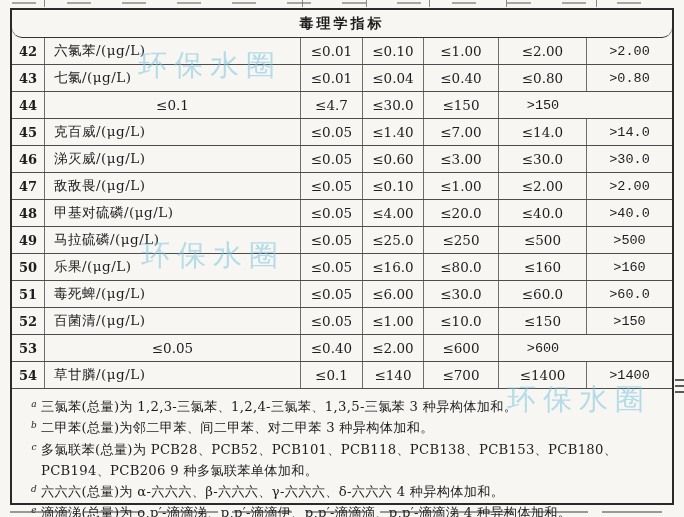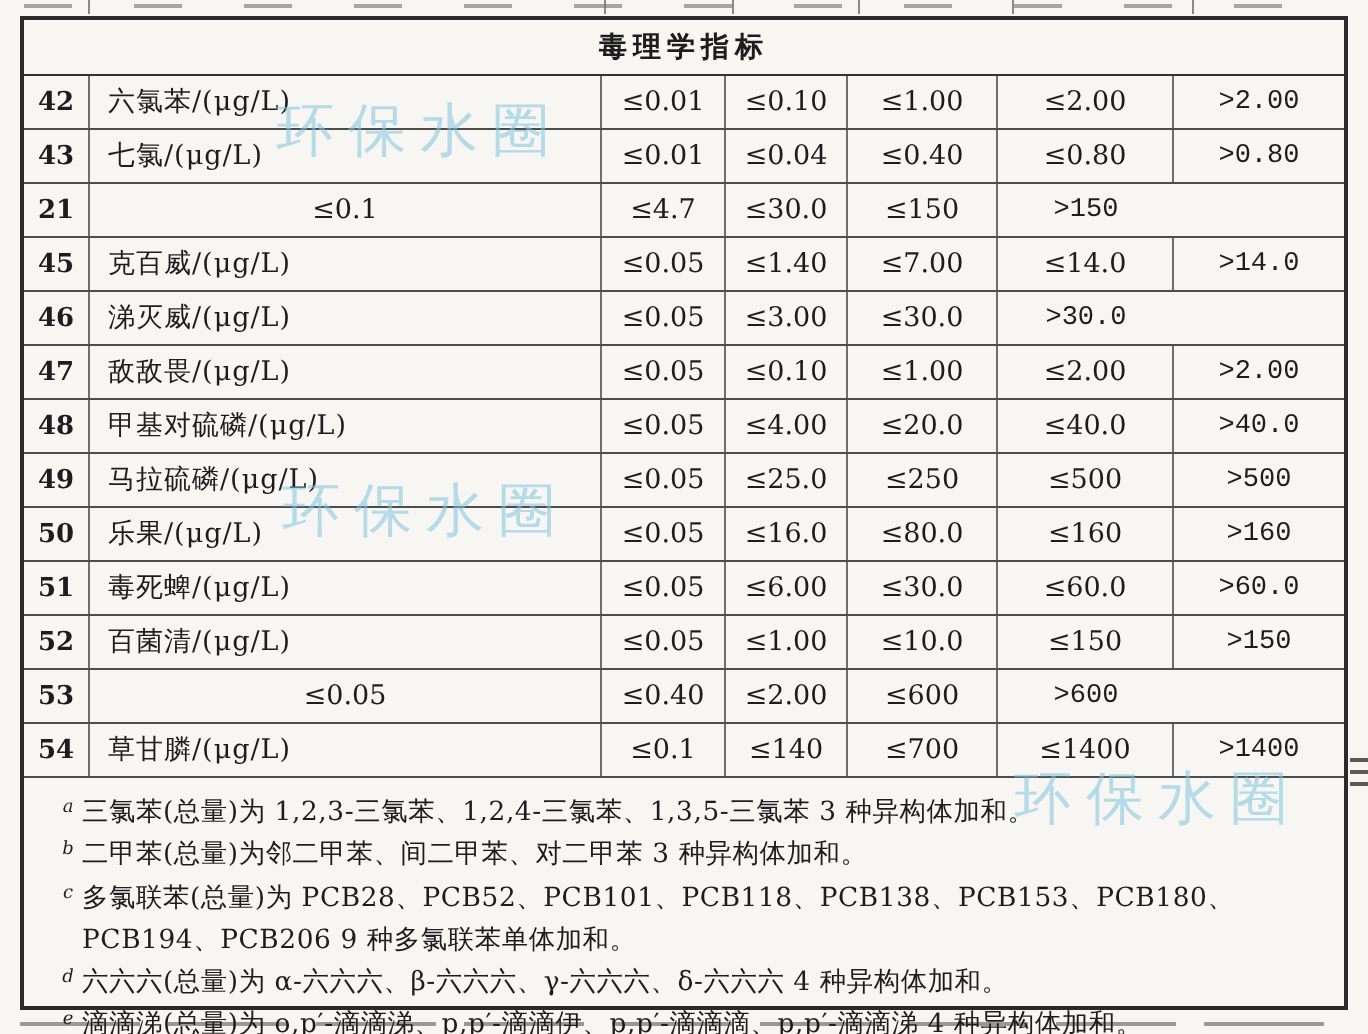--- a/index.html
+++ b/index.html
@@ -13,21 +13,21 @@
   .edge-dash.bottom{bottom:4px;left:10px;width:664px;background:repeating-linear-gradient(90deg,#7a7a7a 0 60px,transparent 60px 74px);}
   .stub{position:absolute;top:0;width:1px;height:7px;background:#6f6f6f;opacity:.8;}
   .right-marks{position:absolute;right:0;top:377px;width:9px;height:16px;
     background:repeating-linear-gradient(0deg,#5a5a5a 0 2px,transparent 2px 6px);}
   
   .tbl{
     position:absolute;left:10px;top:8px;width:664px;height:497px;box-sizing:border-box;
     border:2px solid #2a2a2a;display:flex;flex-direction:column;background:transparent;
   }
   .title-row{height:27px;flex:none;border-bottom:1.5px solid #333;display:flex;align-items:center;justify-content:center;
-    font-weight:bold;font-size:14px;letter-spacing:3px;}
+    font-weight:bold;font-size:14px;letter-spacing:3px;border-radius:10px;}
   .t-row{display:grid;grid-template-columns:33px 256px 62px 61px 75px 88px 85px;height:26px;flex:none;
     border-bottom:1px solid #4d4d4d;}
   .c{display:flex;align-items:center;justify-content:center;font-size:13.5px;border-right:1px solid #6e6e6e;
      white-space:nowrap;overflow:hidden;}
   .c:last-child{border-right:none;font-family:Liberation Mono, monospace;}
   .c.name{justify-content:flex-start;padding-left:9px;letter-spacing:.5px;}
   .c.num{font-size:13px;font-weight:bold;}
   
   .fnotes{flex:1;padding:7px 8px 4px 15px;font-size:13.2px;line-height:21.3px;}
   .fn{display:flex;}
@@ -70,40 +70,41 @@
         <div class="t-row">
           <div class="c num">43</div>
           <div class="c name">七氯/(μg/L)</div>
           <div class="c val">≤0.01</div>
           <div class="c val">≤0.04</div>
           <div class="c val">≤0.40</div>
           <div class="c val">≤0.80</div>
           <div class="c val">&gt;0.80</div>
         </div>
         <div class="t-row">
-          <div class="c num">21</div>
+          <div class="c num">44</div>
           <div class="c val">≤0.1</div>
           <div class="c val">≤4.7</div>
           <div class="c val">≤30.0</div>
           <div class="c val">≤150</div>
           <div class="c val">&gt;150</div>
         </div>
         <div class="t-row">
           <div class="c num">45</div>
           <div class="c name">克百威/(μg/L)</div>
           <div class="c val">≤0.05</div>
           <div class="c val">≤1.40</div>
           <div class="c val">≤7.00</div>
           <div class="c val">≤14.0</div>
           <div class="c val">&gt;14.0</div>
         </div>
         <div class="t-row">
           <div class="c num">46</div>
           <div class="c name">涕灭威/(μg/L)</div>
           <div class="c val">≤0.05</div>
+          <div class="c val">≤0.60</div>
           <div class="c val">≤3.00</div>
           <div class="c val">≤30.0</div>
           <div class="c val">&gt;30.0</div>
         </div>
         <div class="t-row">
           <div class="c num">47</div>
           <div class="c name">敌敌畏/(μg/L)</div>
           <div class="c val">≤0.05</div>
           <div class="c val">≤0.10</div>
           <div class="c val">≤1.00</div>

